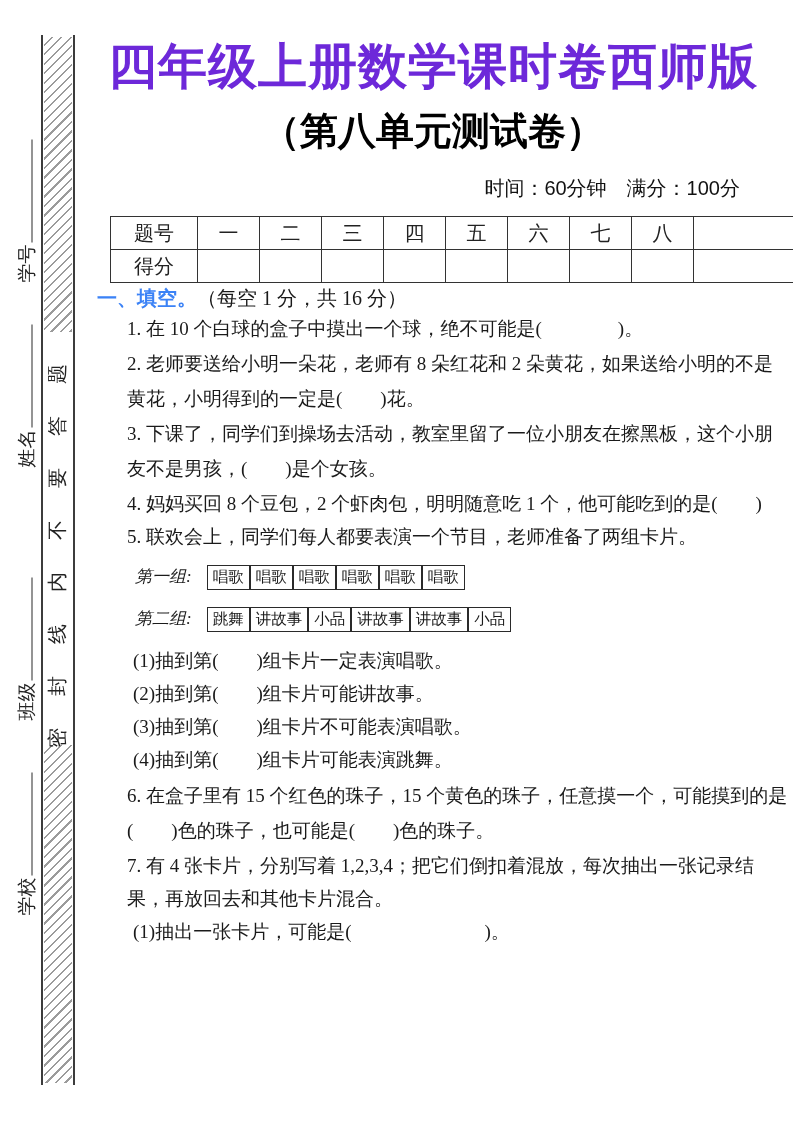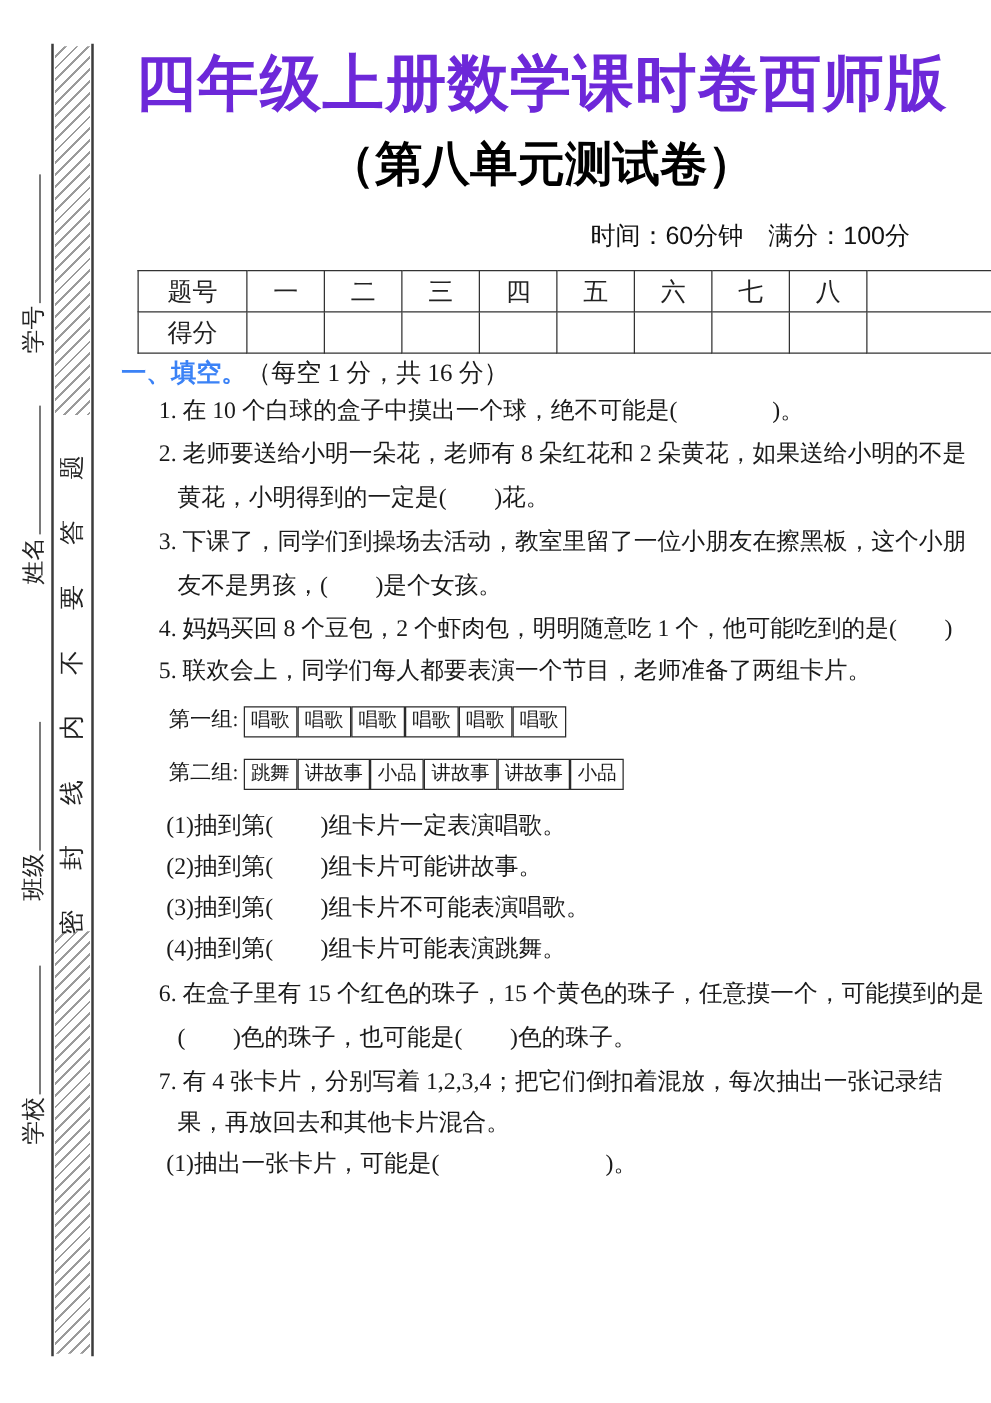--- a/index.html
+++ b/index.html
@@ -45,21 +45,21 @@
     position:absolute;top:34px;left:88px;width:690px;margin:0;
     text-align:center;font-family:"Liberation Sans","DejaVu Sans",sans-serif;
     font-weight:bold;font-size:49px;letter-spacing:1px;color:#6d28d9;white-space:nowrap;
   }
   .page-subtitle{
     position:absolute;top:106px;left:88px;width:690px;margin:0;
     text-align:center;font-family:Liberation Sans, sans-serif;
     font-weight:bold;font-size:38px;color:#000;white-space:nowrap;
   }
   .meta{
-    position:absolute;top:175px;left:78px;width:650px;text-align:right;
+    position:absolute;top:175px;left:90px;width:650px;text-align:right;
     font-family:"Liberation Sans","DejaVu Sans",sans-serif;
     font-size:20px;font-weight:500;color:#111;
   }
 
   
   table.score{
     position:absolute;top:216px;left:110px;width:768px;
     border-collapse:collapse;table-layout:fixed;
   }
   table.score td{
@@ -73,30 +73,30 @@
   
   .section-head{
     position:absolute;top:285px;left:97px;font-size:20px;white-space:nowrap;
   }
   .sec-title{font-weight:bold;color:#3b82f6;}
   .sec-note{font-weight:normal;}
   .questions{
     position:absolute;top:316px;left:127px;width:666px;font-size:19px;
   }
   .qline{white-space:nowrap;height:35px;line-height:25px;}
-  .qline.wrap{margin-left:15px;}
+  .qline.wrap{}
   .qline.sub{margin-left:6px;}
   .qline.h33{height:33px;}
   .qline.h34{height:34px;}
   .qline.h36{height:36px;}
   .qline.h38{height:38px;}
   .card-row{white-space:nowrap;margin-left:8px;line-height:27px;}
   .card-row.r1{height:42px;}
   .card-row.r2{height:44px;}
-  .group-label{font-size:17px;margin-right:4px;}
+  .group-label{font-size:17px;margin-right:15px;font-style:italic;}
   .card{
     display:inline-block;border:1.6px solid #2a2a2a;
     padding:1px 5px 2px;font-size:15.5px;line-height:20px;
   }
 </style>
 </head>
 <body>
 
 <div class="page">
 

